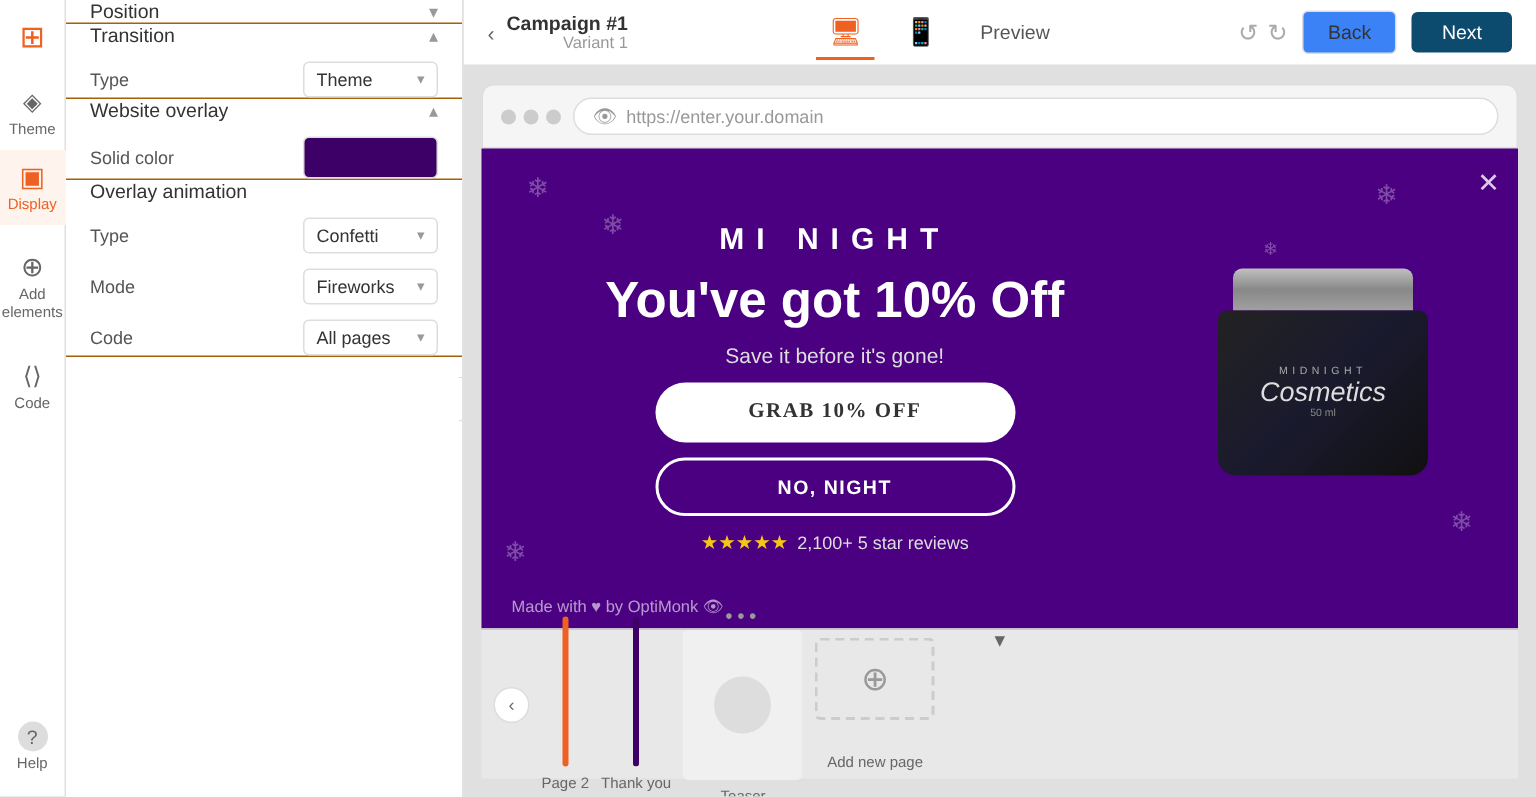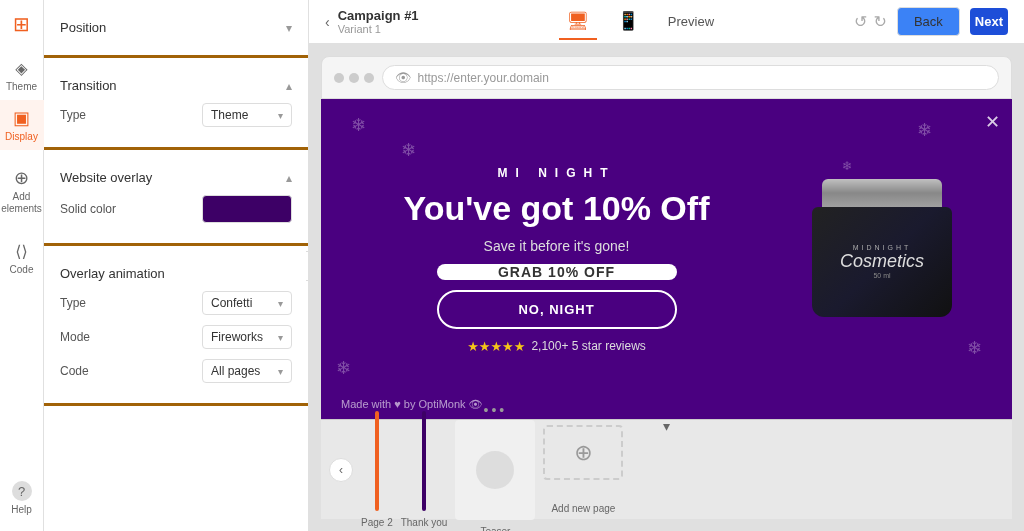--- a/index.html
+++ b/index.html
@@ -46,22 +46,22 @@
     
     .left-panel {
       width: 265px;
       background: #fff;
       border-right: 1px solid #e0e0e0;
       overflow-y: auto;
       position: relative;
     }
 
     .panel-section {
-      padding: 20px 16px;
-      border-bottom: 3px solid #a16207;
+      padding: 0 16px;
+      border-bottom: 1px solid #a16207;
     }
     .section-header {
       display: flex;
       justify-content: space-between;
       align-items: center;
       cursor: pointer;
       font-size: 13px;
       font-weight: 500;
       color: #333;
     }
@@ -140,21 +140,21 @@
       padding: 0 16px;
     }
     .header-left {
       display: flex;
       align-items: center;
       gap: 8px;
       font-size: 12px;
     }
     .back-nav { color: #666; cursor: pointer; font-size: 14px; }
     .campaign-title { font-weight: 600; font-size: 13px; color: #333; }
-    .variant-label { font-size: 11px; color: #999; }
+    .variant-label { font-size: 11px; color: #999; text-align: right; }
 
     .header-center {
       display: flex;
       align-items: center;
       gap: 20px;
     }
     .device-icons { display: flex; gap: 12px; align-items: center; }
     .device-btn {
       padding: 6px 8px;
       cursor: pointer;
@@ -172,28 +172,28 @@
     .btn-back {
       padding: 6px 16px;
       border: 1px solid #ddd;
       border-radius: 4px;
       background: #3b82f6;
       font-size: 13px;
       color: #333;
       cursor: pointer;
     }
     .btn-next {
-      padding: 6px 5px;
+      padding: 6px 20px;
       border: none;
       border-radius: 4px;
-      background: #1d4ed8;
+      background: #0c4a6e;
       font-size: 13px;
       color: #fff;
       cursor: pointer;
-      font-weight: 700;
+      font-weight: 400;
     }
 
     
     .browser-preview {
       flex: 1;
       display: flex;
       flex-direction: column;
       padding: 12px;
       background: #e0e0e0;
       overflow: hidden;
@@ -282,26 +282,27 @@
       color: #fff;
       text-align: center;
       line-height: 1.1;
     }
     .popup-subtext { font-size: 14px; color: #ddd; text-align: center; }
     .btn-grab {
       background: #fff;
       color: #333;
       border: none;
       border-radius: 30px;
-      padding: 0 40px;
+      padding: 12px 40px;
       font-size: 14px;
       font-weight: 700;
       letter-spacing: 1px;
       cursor: pointer;
       width: 240px;
+      font-family: Liberation Serif, serif;
     }
     .btn-nothanks {
       background: transparent;
       color: #fff;
       border: 2px solid #fff;
       border-radius: 30px;
       padding: 10px 40px;
       font-size: 13px;
       font-weight: 600;
       letter-spacing: 1px;
@@ -569,21 +570,21 @@
       <span class="snowflake" style="bottom:40px;left:15px;">❄</span>
       <span class="snowflake" style="top:20px;right:80px;">❄</span>
       <span class="snowflake" style="bottom:60px;right:30px;">❄</span>
       <span class="snowflake" style="top:60px;right:160px;font-size:12px;">❄</span>
 
       <div class="popup-close">✕</div>
 
       <div class="popup-content">
         <div class="popup-text-side">
           <div class="brand-name">
-            <span style="font-size:12px;letter-spacing:8px;font-weight:600;color:#fff;">MI  NIGHT</span>
+            <span style="font-size:20px;letter-spacing:8px;font-weight:600;color:#fff;">MI  NIGHT</span>
           </div>
           <div class="popup-headline">You've got 10% Off</div>
           <div class="popup-subtext">Save it before it's gone!</div>
           <button class="btn-grab">GRAB 10% OFF</button>
           <button class="btn-nothanks">NO, NIGHT</button>
           <div style="display:flex;align-items:center;gap:6px;">
             <span class="star-rating">★★★★★</span>
             <span class="star-count">2,100+ 5 star reviews</span>
           </div>
         </div>

